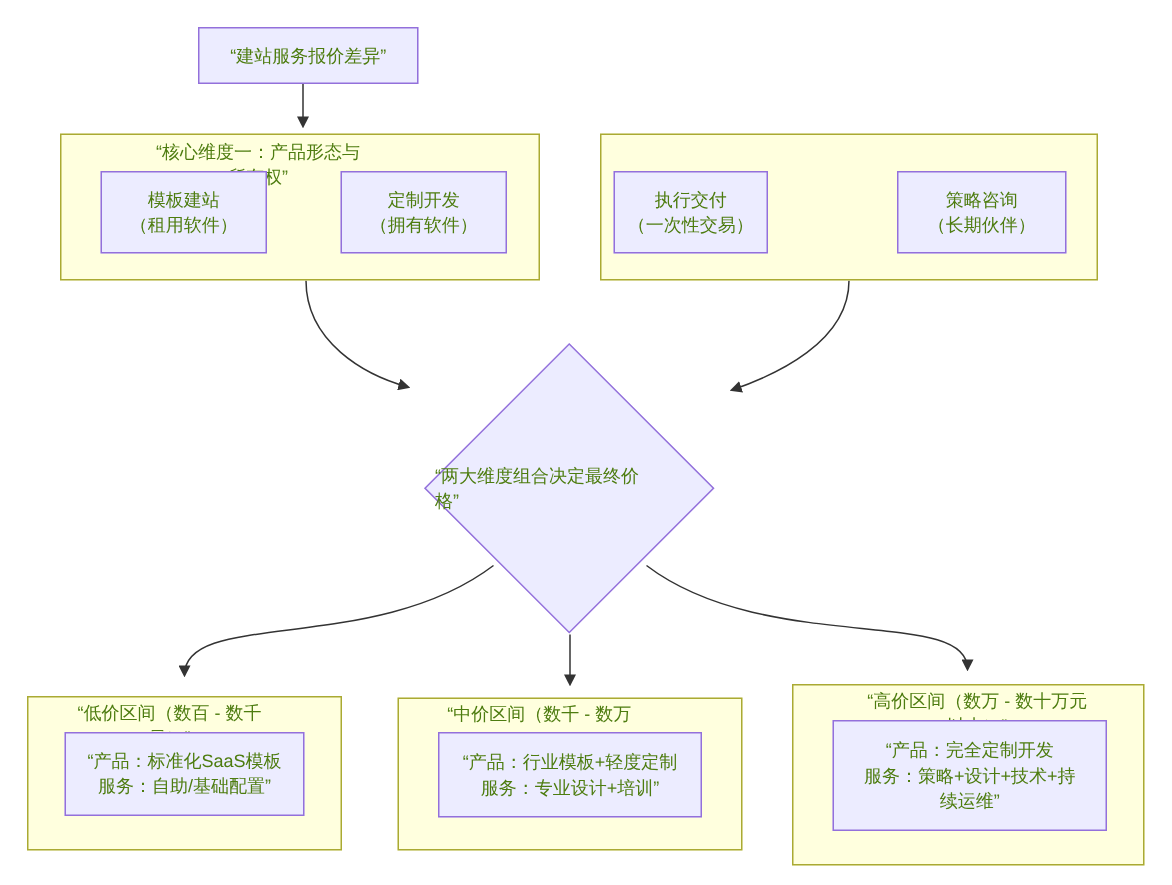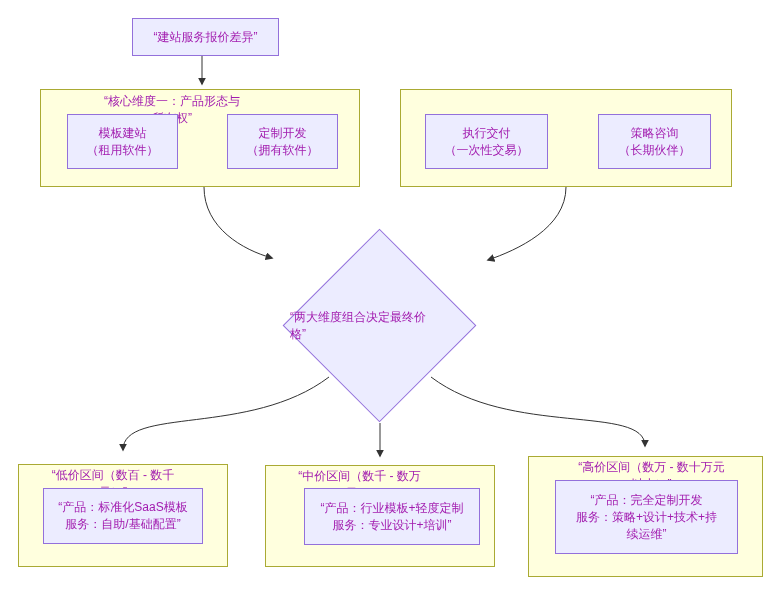--- a/index.html
+++ b/index.html
@@ -2,21 +2,21 @@
 <html><head>
 <meta charset="utf-8">
 <style>
   html,body{margin:0;padding:0;background:#ffffff;}
   #canvas{
     position:relative;
     width:781px;height:590px;
     background:#ffffff;
     font-family:"Liberation Sans","DejaVu Sans",sans-serif;
     font-size:12px;
-    color:#a21caf;
+    color:#4d7c0f;
     overflow:hidden;
   }
   .edges{position:absolute;left:0;top:0;width:781px;height:590px;z-index:1;}
   .node{
     position:absolute;
     background:#ECECFF;
     border:1px solid #9370DB;
     display:flex;align-items:center;justify-content:center;
     text-align:center;
     white-space:pre-line;
@@ -86,39 +86,39 @@
 
   <div class="cluster" style="left:40px;top:89px;width:320px;height:98px;"></div>
   <div class="cluster-title" style="left:40px;top:93px;width:264px;">“核心维度一：产品形态与
 所有权”</div>
   <div class="node" style="left:67px;top:114px;width:111px;height:55px;">模板建站
 （租用软件）</div>
   <div class="node" style="left:227px;top:114px;width:111px;height:55px;">定制开发
 （拥有软件）</div>
 
   <div class="cluster" style="left:400px;top:89px;width:332px;height:98px;"></div>
-  <div class="node" style="left:425px;top:114px;width:123px;height:55px;">执行交付
+  <div class="node" style="left:409px;top:114px;width:103px;height:55px;">执行交付
 （一次性交易）</div>
   <div class="node" style="left:598px;top:114px;width:113px;height:55px;">策略咨询
 （长期伙伴）</div>
 
   <div class="diamond"></div>
   <div class="diamond-label">“两大维度组合决定最终价
 格”</div>
 
   <div class="cluster" style="left:18px;top:464px;width:210px;height:103px;"></div>
   <div class="cluster-title" style="left:18px;top:467px;width:190px;">“低价区间（数百 - 数千
 元）”</div>
   <div class="node" style="left:43px;top:488px;width:160px;height:56px;">“产品：标准化SaaS模板
 服务：自助/基础配置”</div>
 
   <div class="cluster" style="left:265px;top:465px;width:230px;height:102px;"></div>
   <div class="cluster-title" style="left:265px;top:468px;width:189px;">“中价区间（数千 - 数万
 元）”</div>
-  <div class="node" style="left:292px;top:488px;width:176px;height:57px;margin-left:12px;">“产品：行业模板+轻度定制
+  <div class="node" style="left:292px;top:488px;width:176px;height:57px;">“产品：行业模板+轻度定制
 服务：专业设计+培训”</div>
 
   <div class="cluster" style="left:528px;top:456px;width:235px;height:121px;"></div>
   <div class="cluster-title" style="left:528px;top:459px;width:247px;">“高价区间（数万 - 数十万元
 以上）”</div>
   <div class="node" style="left:555px;top:480px;width:183px;height:74px;text-align:center;">“产品：完全定制开发
 服务：策略+设计+技术+持
 续运维”</div>
 
 </div>

